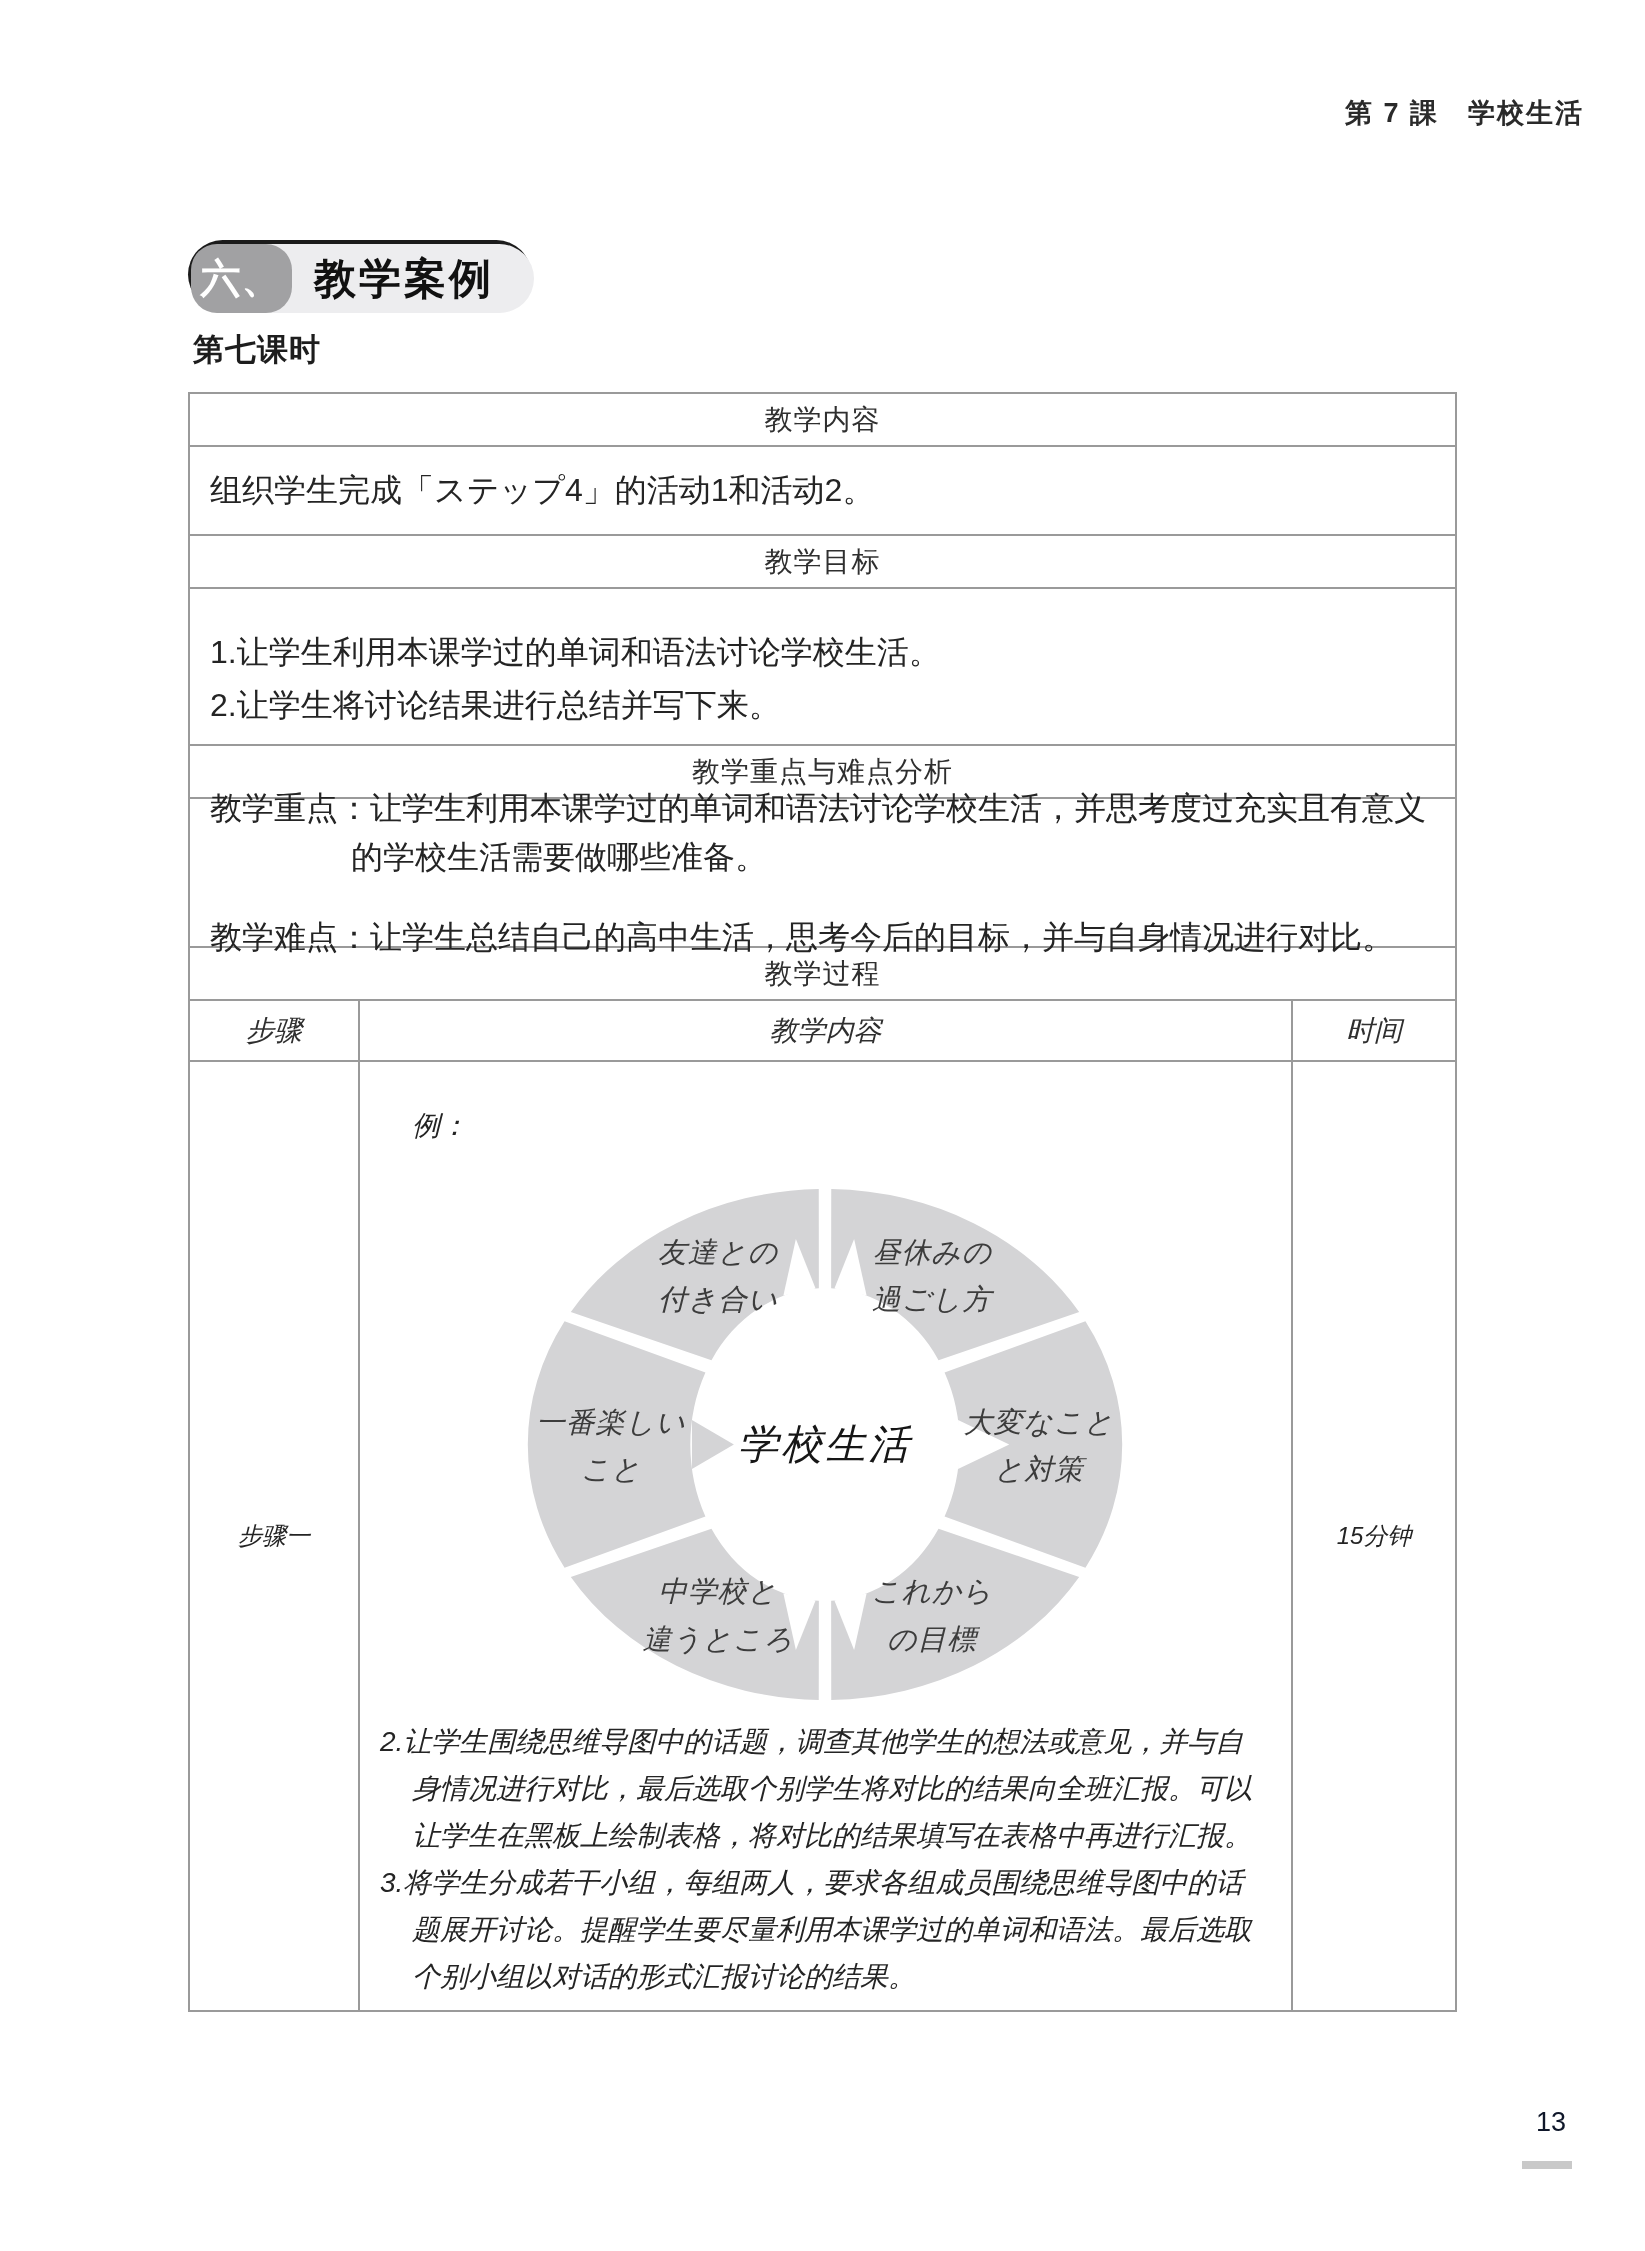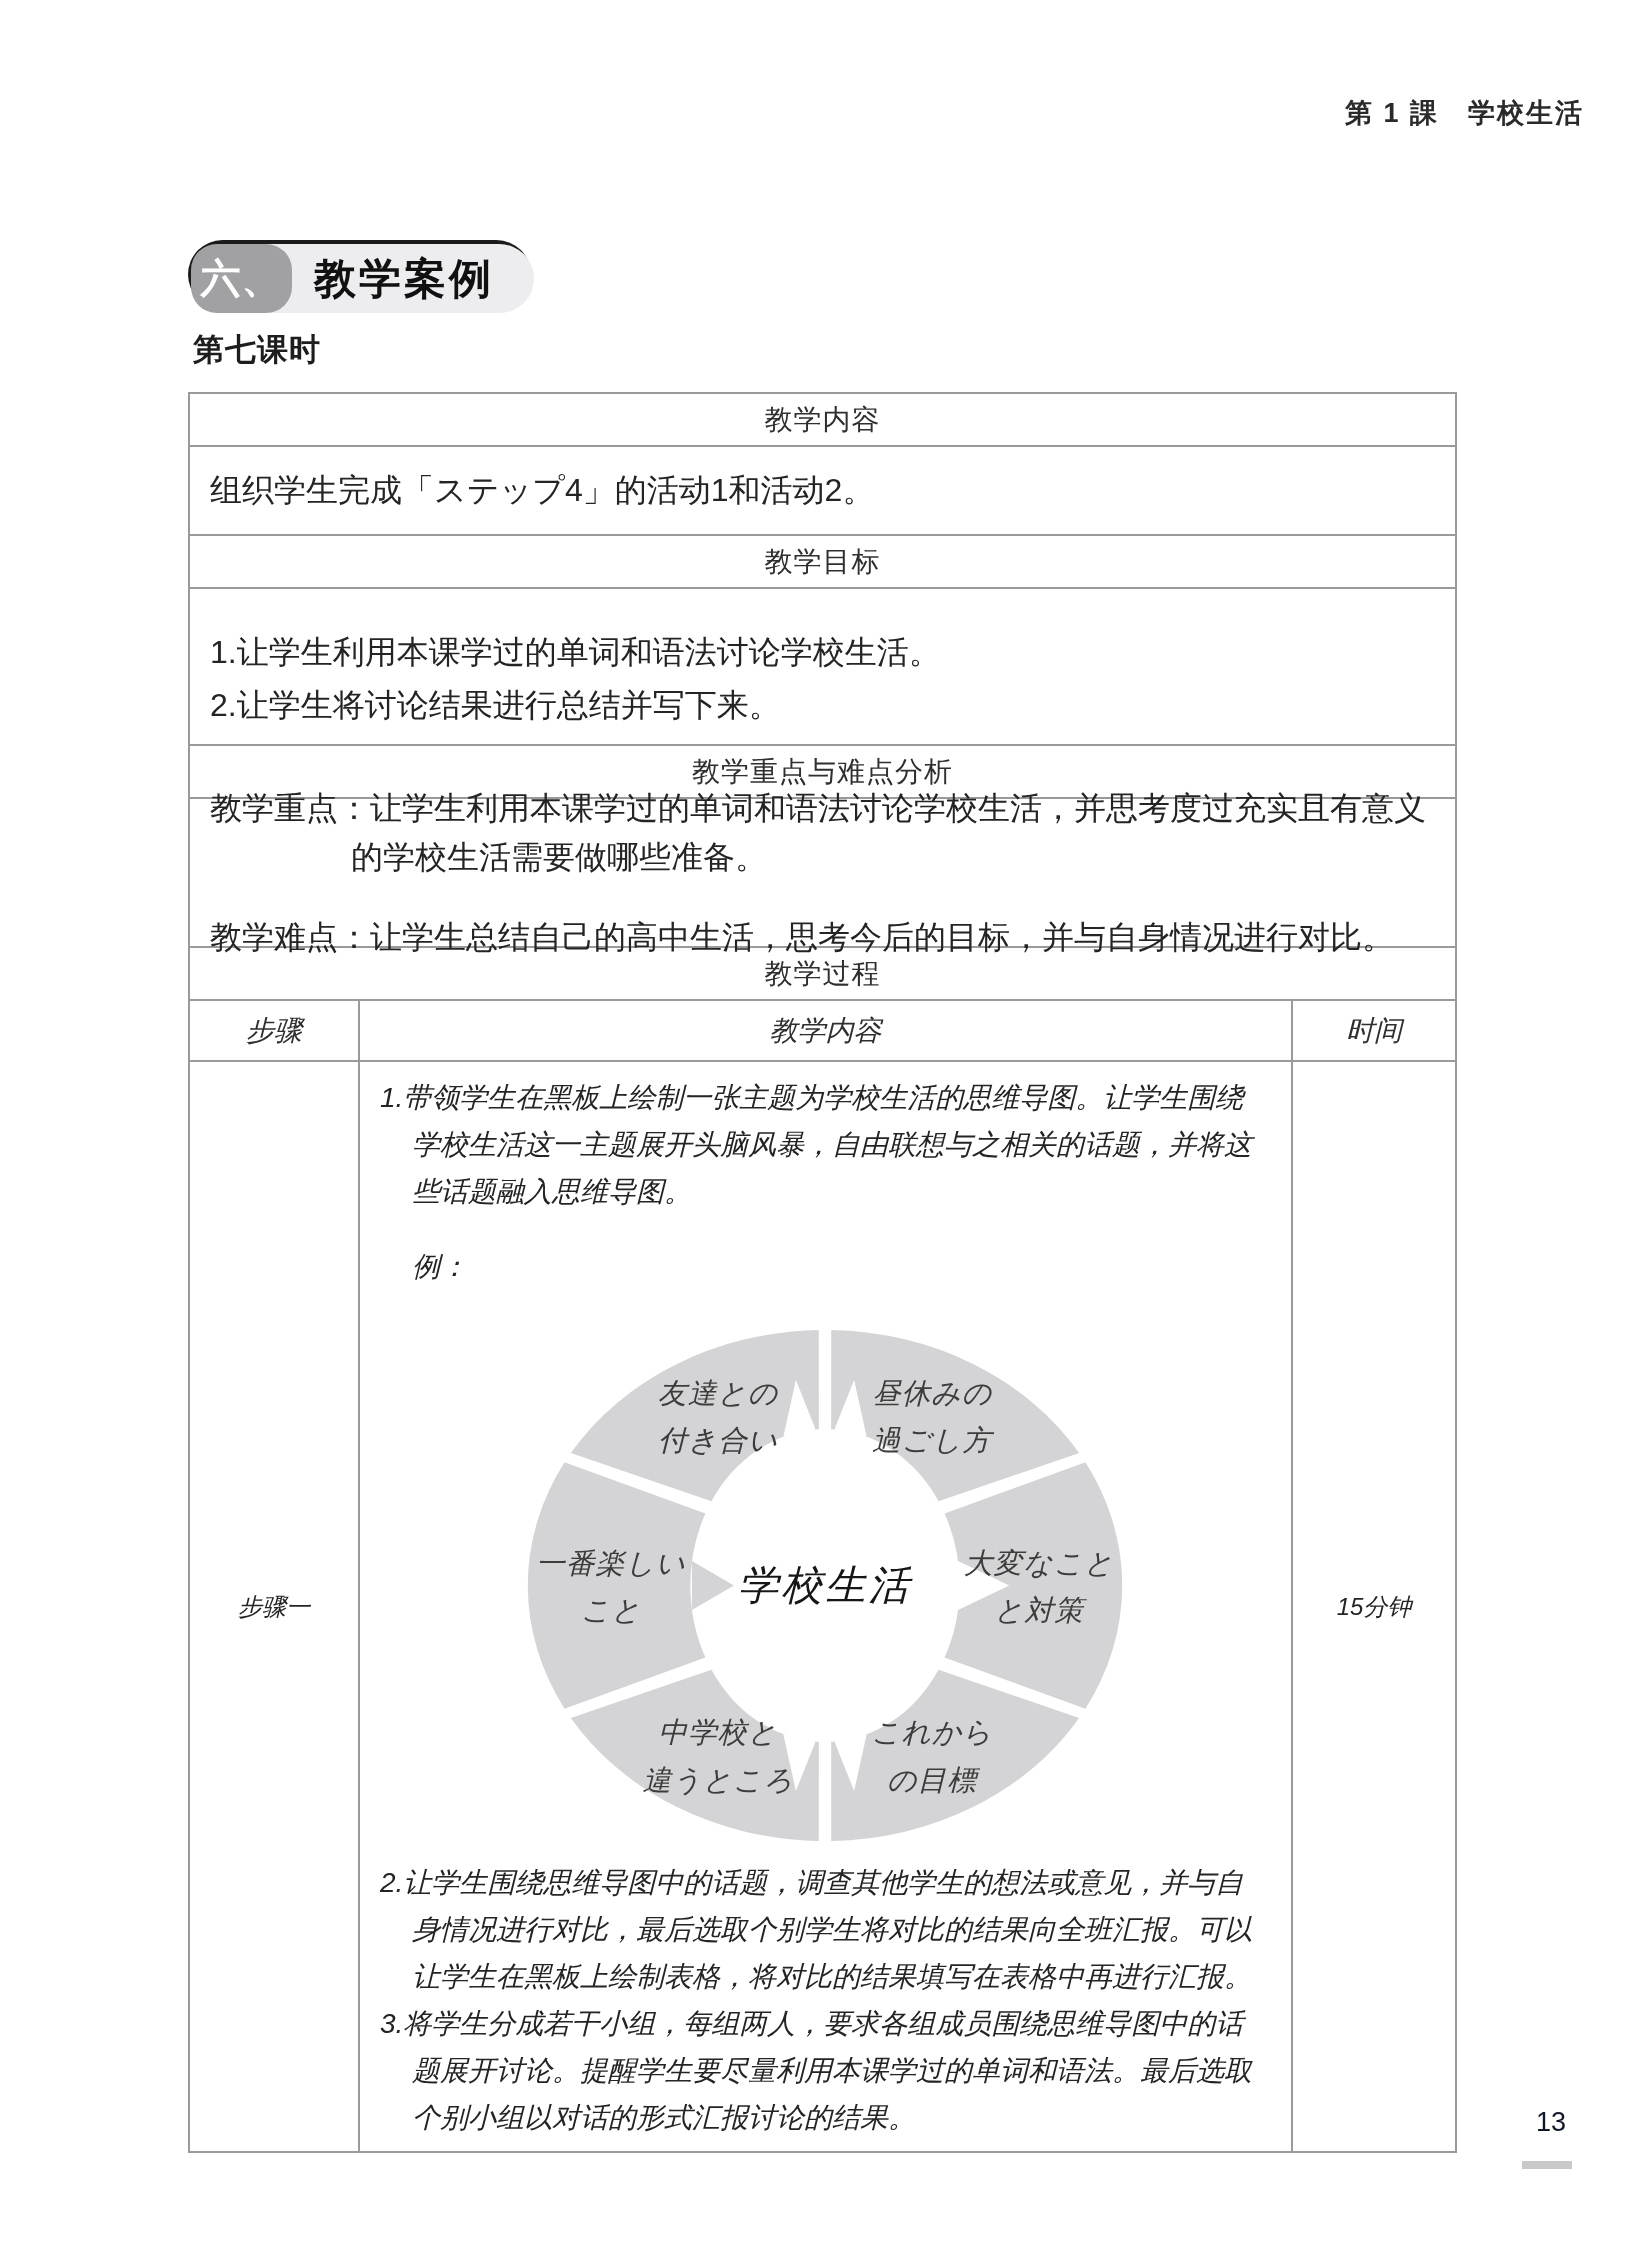--- a/index.html
+++ b/index.html
@@ -47,21 +47,21 @@
 
   
   .page-num{position:absolute;right:79px;top:2107px;font-size:27px;color:#0f172a;}
   .page-rule{position:absolute;right:73px;top:2161px;width:50px;height:8px;background:#c9c9c9;}
 </style>
 </head>
 <body>
 
 <div class="page">
 
-  <div class="running-head">第 1 課　学校生活</div>
+  <div class="running-head">第 7 課　学校生活</div>
 
   <div class="badge-wrap">
     <div class="badge-outer">
       <div class="badge-num">六、</div>
       <div class="badge-title">教学案例</div>
     </div>
   </div>
 
   <div class="subtitle">第七课时</div>
 
@@ -88,21 +88,20 @@
 
     <div class="t-row p-grid" style="border-bottom:none;">
       <div class="p-cell p-head">步骤</div>
       <div class="p-cell p-head p-col-b">教学内容</div>
       <div class="p-cell p-head p-col-b">时间</div>
 
       <div class="p-cell p-step">步骤一</div>
 
       <div class="p-cell p-col-b p-content">
         <div id="items-before">
-            <p class="num-item"><span>1.</span><span>带领学生在黑板上绘制一张主题为学校生活的思维导图。让学生围绕学校生活这一主题展开头脑风暴，自由联想与之相关的话题，并将这些话题融入思维导图。</span></p>
             <p class="example-line"><span></span><span>例：</span></p>
           </div>
         <svg class="mindmap" id="mindmap-svg" viewBox="-320 -270 640 540">
             <path d="M -6.3,-257.9 A 300 258 0 0 0 -256.6,-133.7 L -114.6,-85.1 A 136 158 0 0 1 -6.2,-157.8 Z" fill="#d4d4d6"></path>
             <path d="M 256.6,-133.7 A 300 258 0 0 0 6.3,-257.9 L 6.2,-157.8 A 136 158 0 0 1 114.6,-85.1 Z" fill="#d4d4d6"></path>
             <path d="M 262.9,124.3 A 300 258 0 0 0 262.9,-124.3 L 120.7,-72.7 A 136 158 0 0 1 120.7,72.7 Z" fill="#d4d4d6"></path>
             <path d="M 6.3,257.9 A 300 258 0 0 0 256.6,133.7 L 114.6,85.1 A 136 158 0 0 1 6.2,157.8 Z" fill="#d4d4d6"></path>
             <path d="M -256.6,133.7 A 300 258 0 0 0 -6.3,257.9 L -6.2,157.8 A 136 158 0 0 1 -114.6,85.1 Z" fill="#d4d4d6"></path>
             <path d="M -262.9,-124.3 A 300 258 0 0 0 -262.9,124.3 L -120.7,72.7 A 136 158 0 0 1 -120.7,-72.7 Z" fill="#d4d4d6"></path>
             <polygon points="-9.5,-157.6 -42.0,-150.3 -29.4,-207.4" fill="#ffffff"></polygon>

